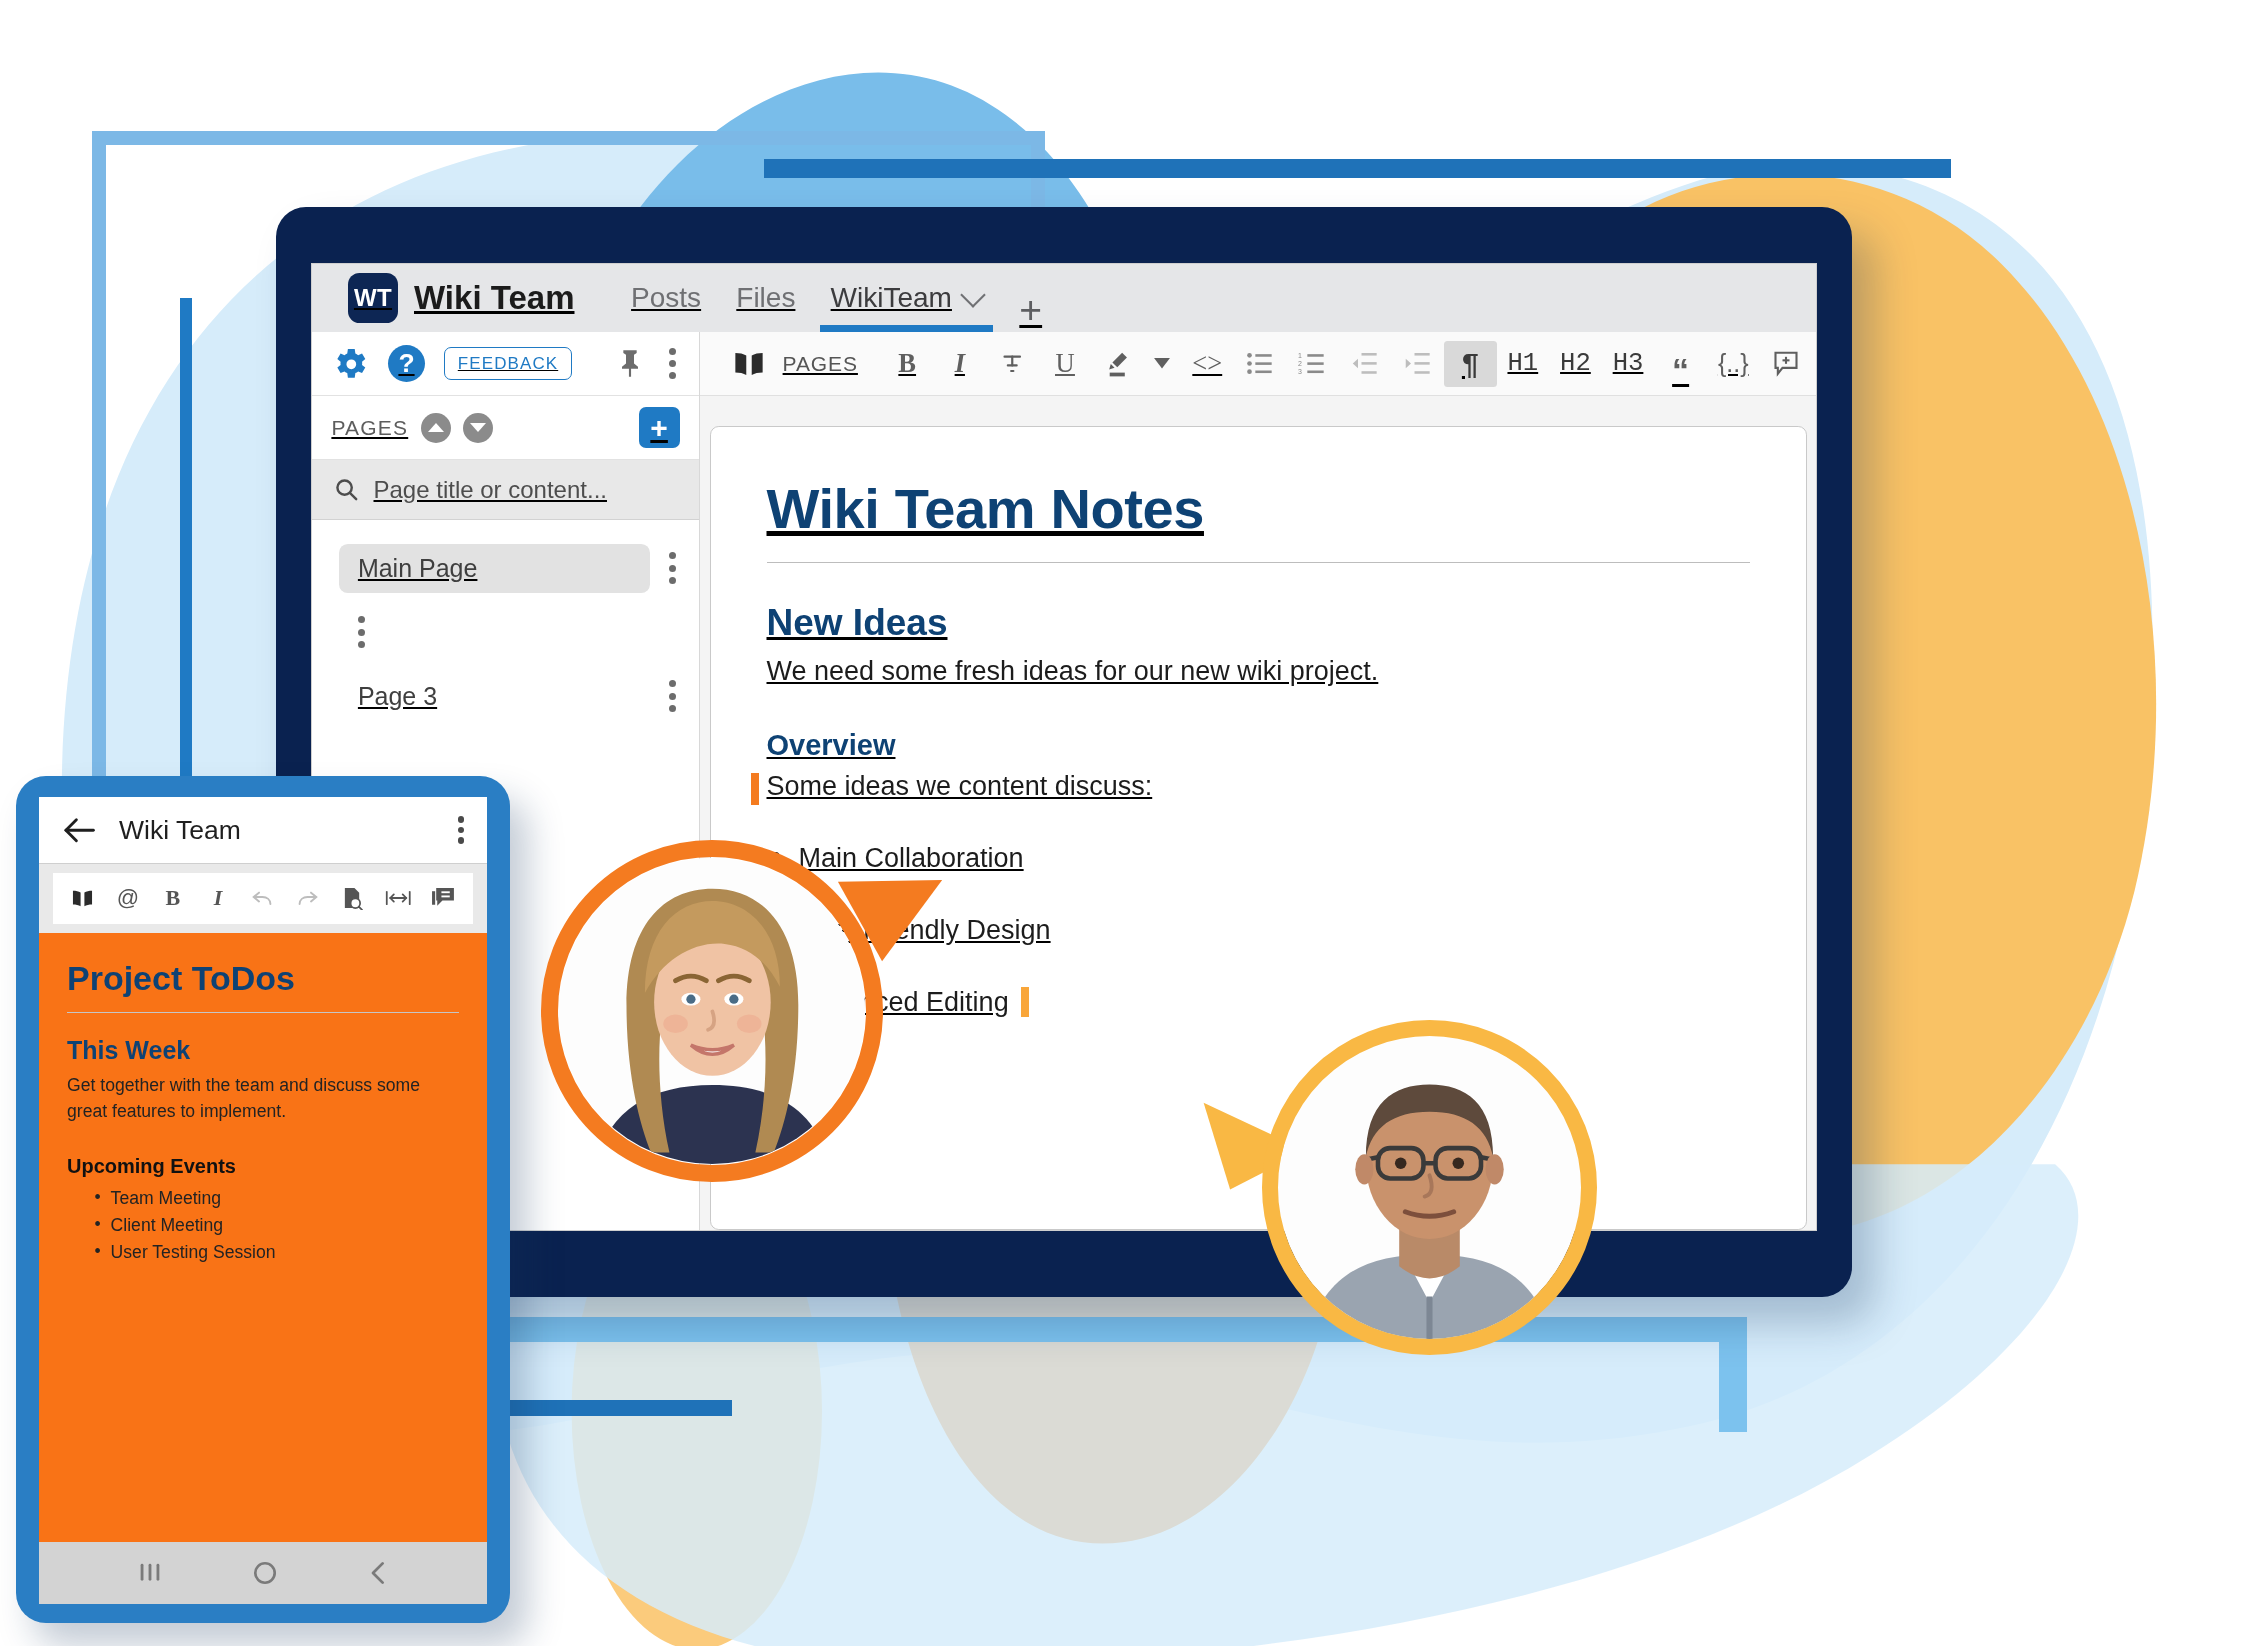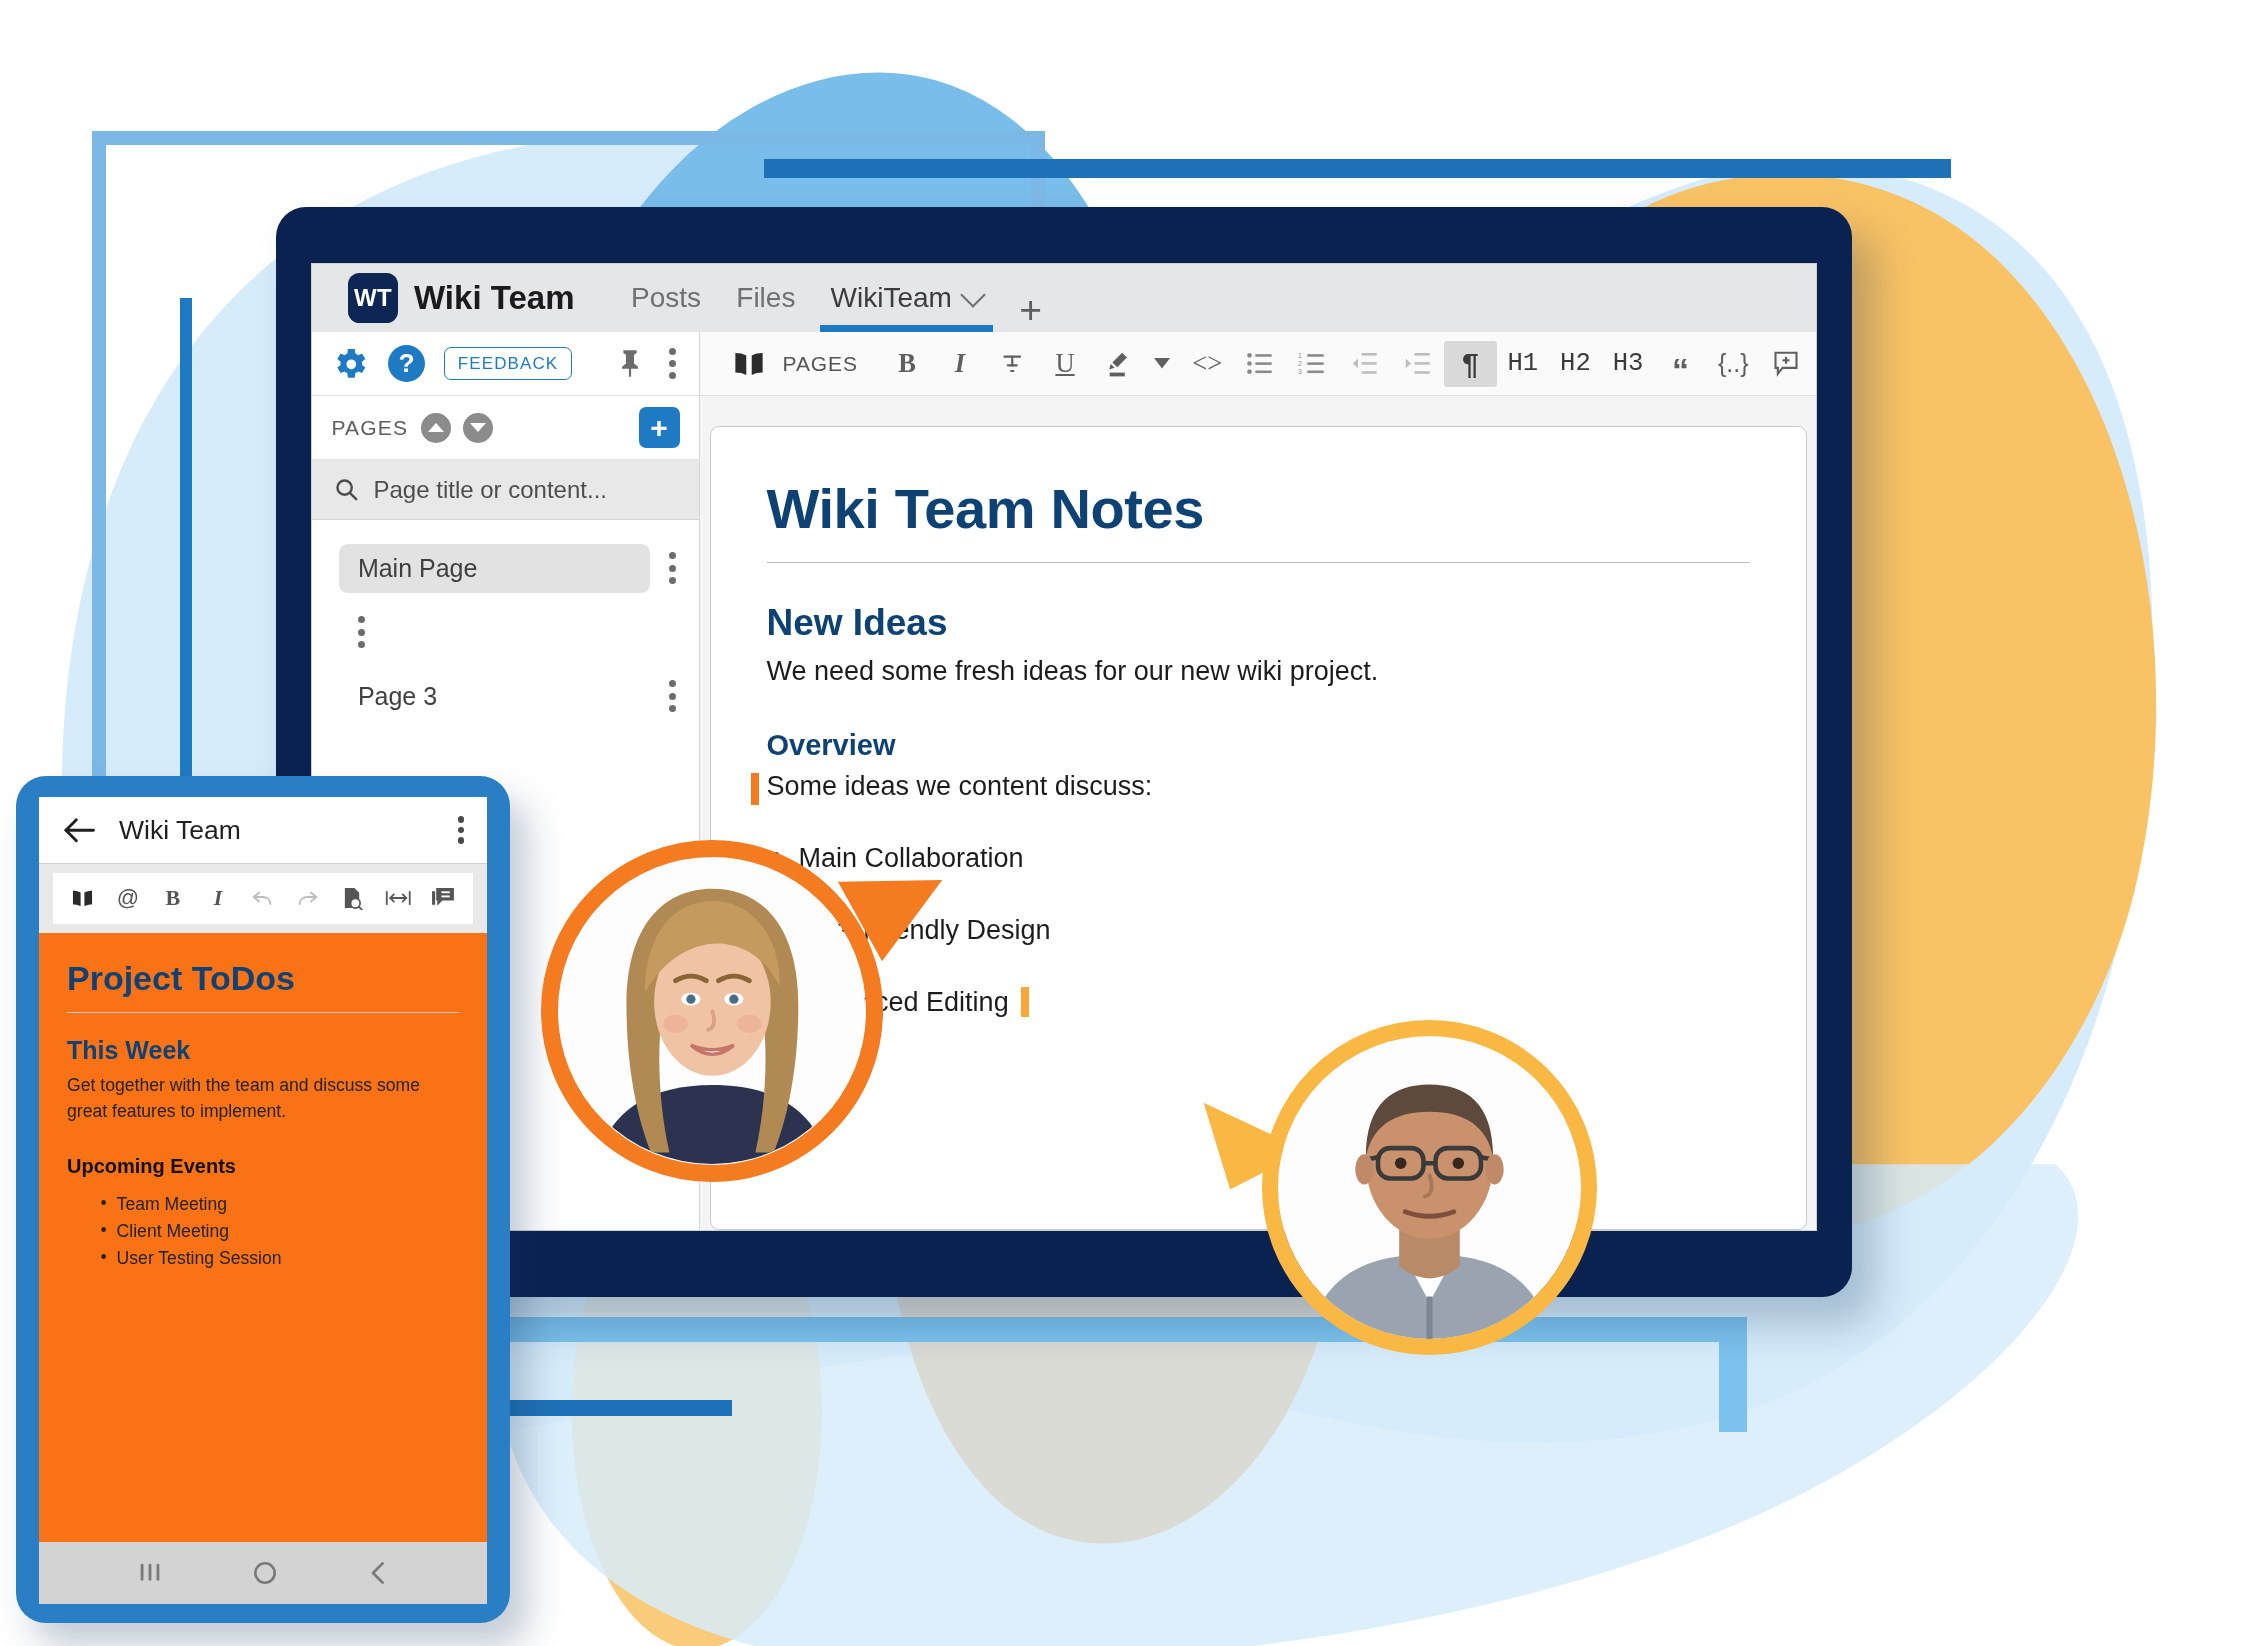--- a/index.html
+++ b/index.html
@@ -44,20 +44,21 @@
   
   .monitor{
     position:absolute;left:276px;top:207px;width:1576px;height:1090px;
     background:#0a2250;border-radius:30px;z-index:10;
     box-shadow:23px 26.5px 41px rgba(20,50,90,.26);
   }
   .monitor-screen{
     position:absolute;left:35px;top:56px;right:35px;bottom:66px;
     background:#000000;overflow:hidden;
     border:0.9px solid #cfcfcf;
+    text-decoration:underline;
   }
 
   
   .app-topbar{
     height:68px;background:#e5e6e8;display:flex;align-items:center;
     padding:0 0 0 36px;box-sizing:border-box;position:relative;
   }
   .wt-logo{
     width:50px;height:50px;border-radius:11.5px;background:#0d2654;color:#fff;
     display:flex;align-items:center;justify-content:center;
@@ -188,21 +189,21 @@
   .phone-toolbar{background:#fff;height:51px;display:flex;align-items:center;
     justify-content:space-between;padding:0 12.4px;box-sizing:border-box;}
   .ptb{display:flex;align-items:center;justify-content:center;width:35px;height:35px;color:#555;}
   .ptb.txt{font-size:22px;}
   .phone-doc{flex:1;background:#f97316;padding:26.5px 28px 0 28px;box-sizing:border-box;}
   .ph-h1{font-size:34px;font-weight:bold;color:#0e4274;margin:0;}
   .ph-rule{height:0.9px;background:#c6c6c6;margin:14px 0 23px 0;}
   .ph-h2{font-size:25px;font-weight:bold;color:#0e4274;margin:0 0 7px 0;}
   .ph-p{font-size:17.6px;color:#232323;line-height:1.5;margin:0;}
   .ph-h3{font-size:20px;font-weight:bold;color:#111;margin:30px 0 7px 0;}
-  .ph-list{margin:16px;padding:0 0 0 17.6px;list-style:none;}
+  .ph-list{margin:10px;padding:0 0 0 17.6px;list-style:none;}
   .ph-list li{font-size:17.6px;color:#232323;margin-bottom:6.2px;position:relative;padding-left:16px;}
   .ph-list li:before{content:"\2022";position:absolute;left:0;top:-0.9px;}
   .phone-nav{height:62px;background:#d3d3d3;display:flex;align-items:center;
     justify-content:space-around;padding:0 53px;box-sizing:border-box;}
   .nav-ico{color:#7a7a7a;display:flex;align-items:center;justify-content:center;}
 
   
   .bubble{position:absolute;border-radius:50%;overflow:visible;z-index:60;}
   .bubble .ring{position:absolute;inset:0;border-radius:50%;box-sizing:border-box;}
   .bubble .photo{position:absolute;border-radius:50%;overflow:hidden;background:#fff;}

